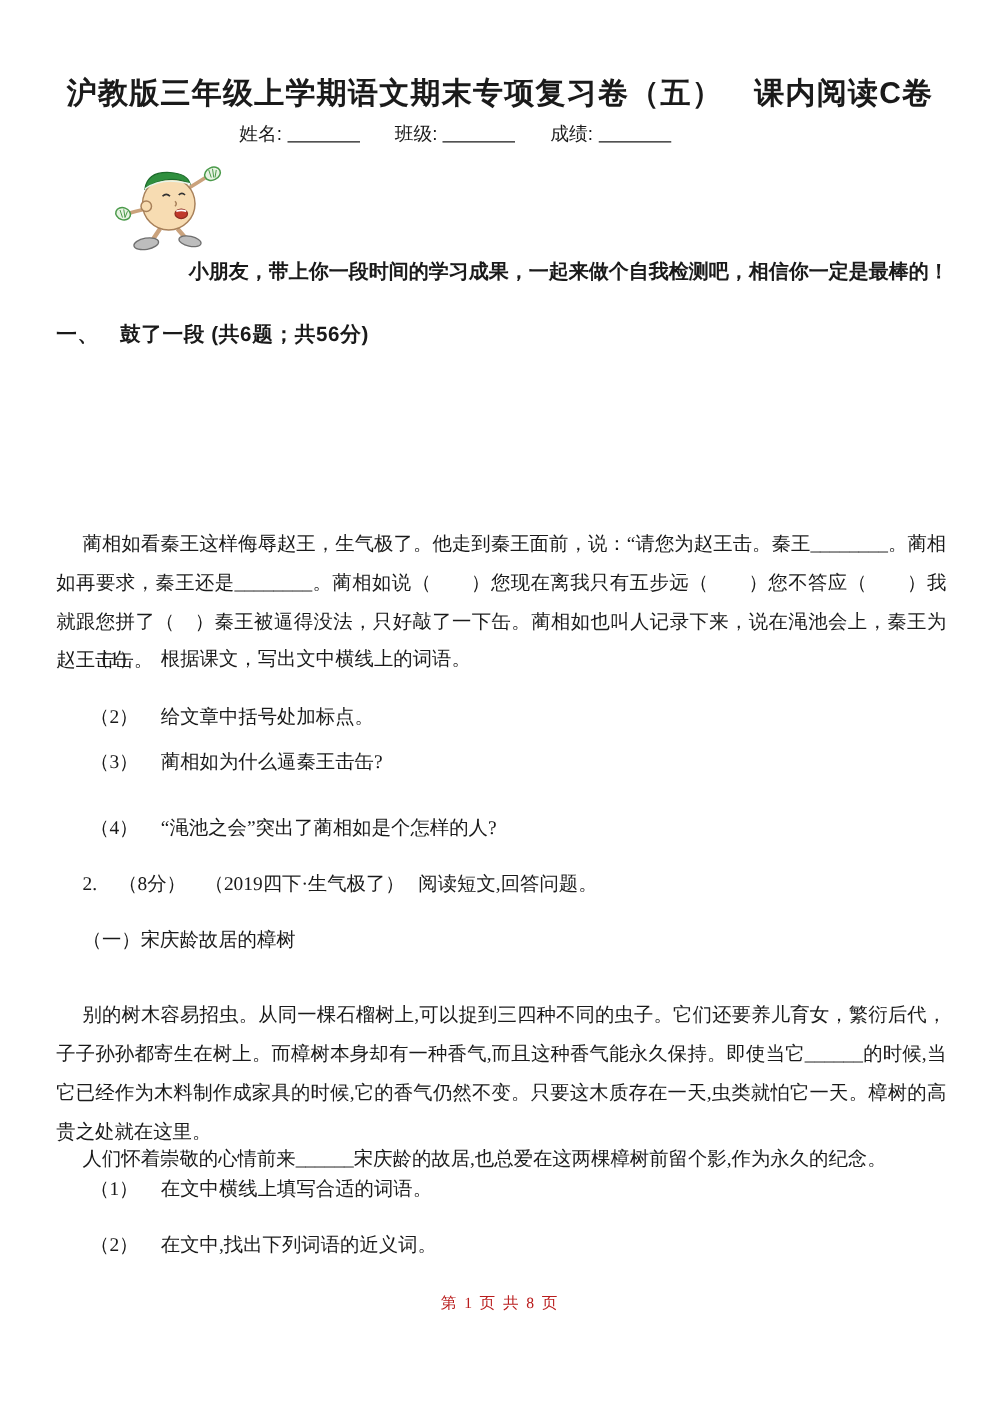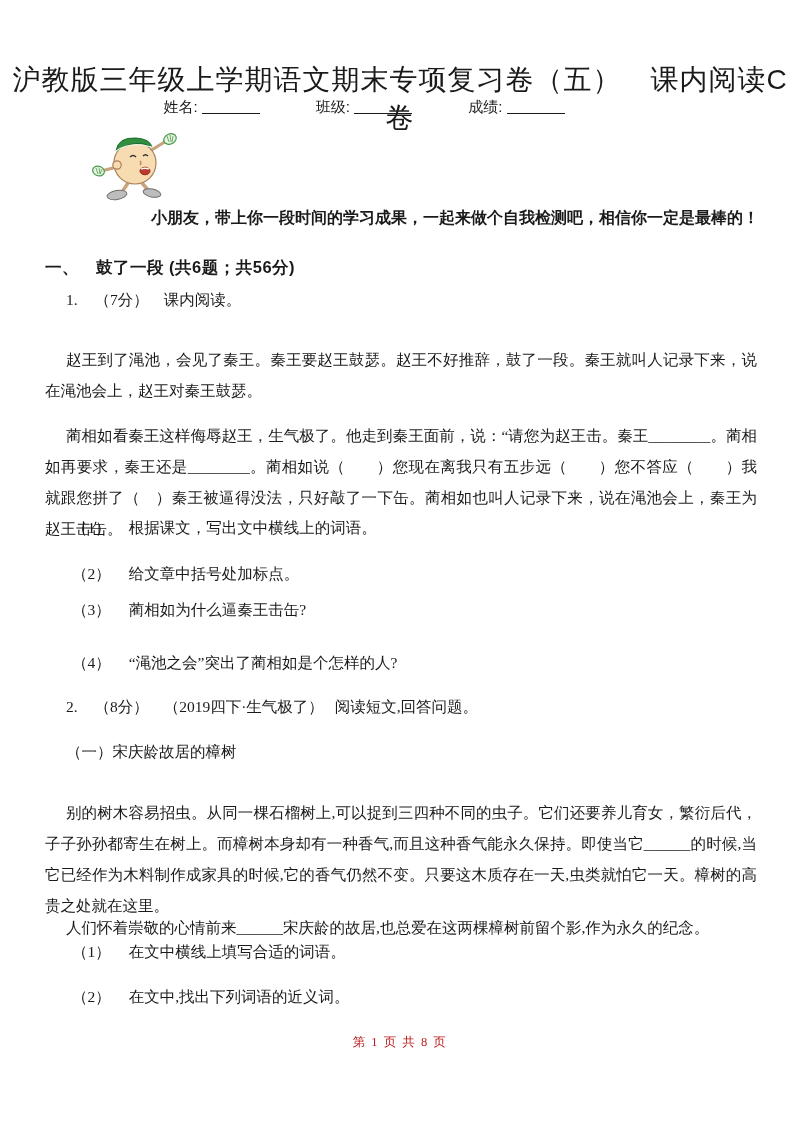--- a/index.html
+++ b/index.html
@@ -9,25 +9,25 @@
     background:#ffffff;
     color:#1a1a1a;
     font-family:"Liberation Serif","DejaVu Serif",serif;
     overflow:hidden;
   }
   .abs{position:absolute;}
   .doc-title{
     top:42px;left:0;width:800px;
     text-align:center;
     font-family:"Liberation Sans","DejaVu Sans",sans-serif;
-    font-weight:normal;font-size:28px;letter-spacing:1px;
+    font-weight:bold;font-size:24px;letter-spacing:1px;
   }
   .fields-row{
     top:96px;left:0;width:728px;
-    display:flex;justify-content:center;gap:56px;
+    display:flex;justify-content:center;gap:28px;
     font-family:"Liberation Sans","DejaVu Sans",sans-serif;
     font-size:15px;
   }
   .field{white-space:nowrap;}
   .blank-line{
     display:inline-block;width:58px;height:15px;
     border-bottom:1.5px solid #1a1a1a;
     vertical-align:baseline;transform:translateY(2px);
   }
   .mascot{top:131px;left:90px;width:92px;height:72px;}
@@ -108,27 +108,21 @@
       </g>
       <path d="M77 5 l2 6 M80 4 l1 7 M83 5 l-1 6" stroke="#4a9a4a" stroke-width=".8" fill="none"></path>
       <path d="M6 37 l2 6 M9 36.5 l1 6.5 M12 38 l-2 5" stroke="#4a9a4a" stroke-width=".8" fill="none"></path>
     </svg>
   </div>
 
   <p class="abs motto">小朋友，带上你一段时间的学习成果，一起来做个自我检测吧，相信你一定是最棒的！</p>
 
   <h2 class="abs sec-heading">一、　鼓了一段 (共6题；共56分)</h2>
 
-  <div class="abs q-line" style="top:290px">
-    <span class="qnum">1.</span>
-    <span class="qscore">（7分）</span>
-    <span>课内阅读。</span>
-  </div>
 
-  <p class="abs passage" style="top:328px">赵王到了渑池，会见了秦王。秦王要赵王鼓瑟。赵王不好推辞，鼓了一段。秦王就叫人记录下来，说在渑池会上，赵王对秦王鼓瑟。</p>
   <p class="abs passage" style="top:404px">蔺相如看秦王这样侮辱赵王，生气极了。他走到秦王面前，说：“请您为赵王击。秦王________。蔺相如再要求，秦王还是________。蔺相如说（　　）您现在离我只有五步远（　　）您不答应（　　）我就跟您拼了（　）秦王被逼得没法，只好敲了一下缶。蔺相如也叫人记录下来，说在渑池会上，秦王为赵王击缶。</p>
 
   <div class="abs subq" style="top:517px">
     <span class="snum">（1）</span>
     <span>根据课文，写出文中横线上的词语。</span>
   </div>
   <div class="abs subq" style="top:563px">
     <span class="snum">（2）</span>
     <span>给文章中括号处加标点。</span>
   </div>

